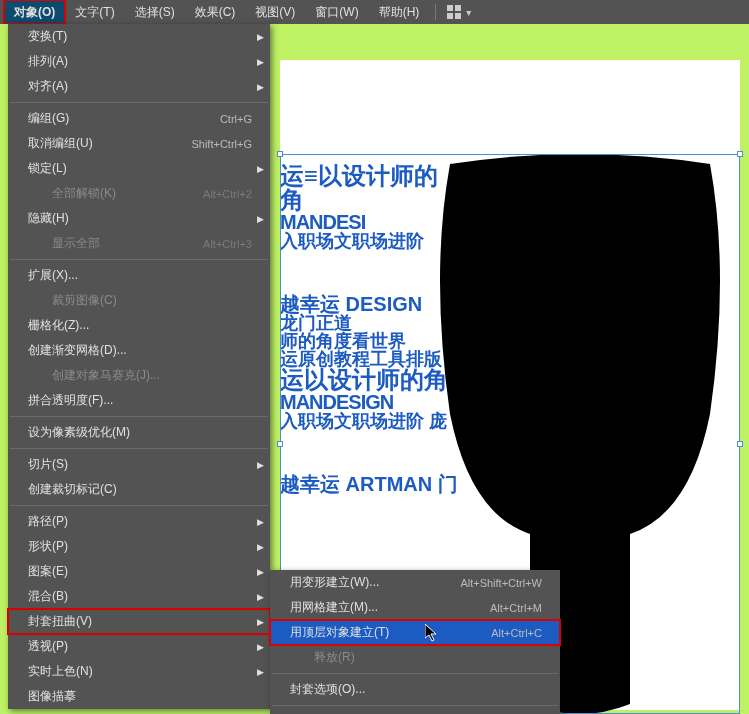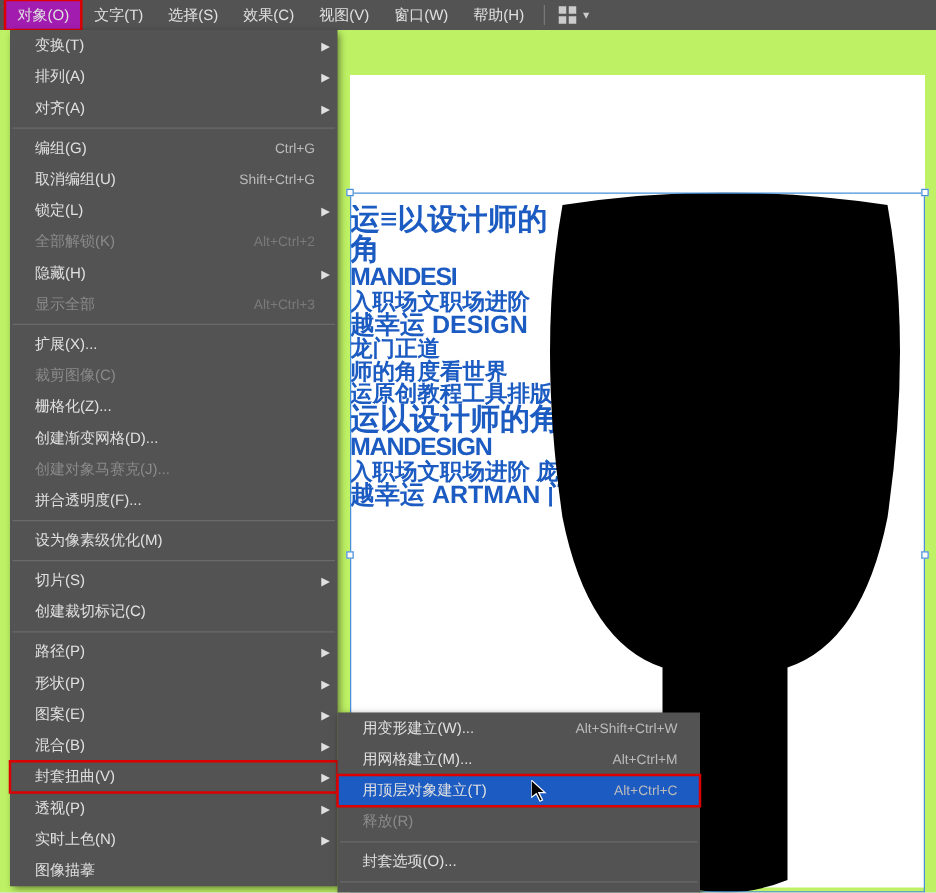--- a/index.html
+++ b/index.html
@@ -1,35 +1,35 @@
 <!DOCTYPE html>
 <html><head>
 <meta charset="utf-8">
 <style>
 * { margin: 0; padding: 0; box-sizing: border-box; font-family: "Microsoft YaHei", sans-serif; }
 body { width: 749px; height: 714px; background: #c0c0c0; overflow: hidden; position: relative; }
 
 .menubar { background: #535353; height: 24px; display: flex; align-items: center; padding: 0 4px; color: #e0e0e0; font-size: 12px; }
 .menubar-item { padding: 0 10px; height: 24px; line-height: 24px; cursor: pointer; }
-.menubar-item.active { background: #a21caf; outline: 2px solid #d00; outline-offset: -1px; }
+.menubar-item.active { background: #0c4a6e; outline: 2px solid #d00; outline-offset: -1px; font-weight: bold; }
 .menubar-sep { width: 1px; height: 16px; background: #777; margin: 0 6px; }
 .menubar-icon { width: 16px; height: 16px; display: inline-block; margin: 0 4px; }
 
 .canvas-area { position: absolute; top: 24px; left: 0; right: 0; bottom: 0; background: #bef264; }
 .artboard { position: absolute; top: 36px; left: 280px; width: 460px; height: 650px; background: #fff; }
 .blue-text-bg { position: absolute; top: 140px; left: 280px; width: 180px; height: 420px; overflow: hidden; font-weight: bold; color: #1b5bc2; line-height: 1; }
 .blue-text-bg .l1 { font-size: 24px; } .blue-text-bg .l2 { font-size: 20px; letter-spacing: -1px; }
-.blue-text-bg .l3 { font-size: 18px; } .blue-text-bg .l4 { font-size: 20px; }
+.blue-text-bg .l3 { font-size: 18px; } .blue-text-bg .l4 { font-size: 20px; margin-top: 44px; }
 .silhouette { position: absolute; top: 130px; left: 430px; width: 300px; height: 560px; }
 .sel-marker { position: absolute; border: 1px solid #4a90d9; }
 .handle { position: absolute; width: 6px; height: 6px; background: #fff; border: 1px solid #4a90d9; }
 
 .menu { position: absolute; background: #535353; color: #e0e0e0; font-size: 12px; box-shadow: 2px 2px 6px rgba(0,0,0,0.5); }
 .menu-item { display: flex; justify-content: space-between; align-items: center; padding: 4px 18px 4px 20px; white-space: nowrap; cursor: pointer; position: relative; }
-.menu-item.disabled { color: #8a8a8a; cursor: default; }
+.menu-item.disabled { color: #8a8a8a; cursor: default; margin-left: 24px; }
 .menu-item.highlighted { outline: 2px solid #d00; outline-offset: -1px; align-items: center; }
 .menu-item.hovered { background: #1b5bc2; }
 .menu-item .shortcut { margin-left: 30px; color: #bbb; font-size: 11px; }
 .menu-item.disabled .shortcut { color: #7a7a7a; }
 .menu-item .arrow { position: absolute; right: 6px; font-size: 9px; }
 .menu-sep { height: 1px; background: #6a6a6a; margin: 3px 2px; }
 
 .menu1 { top: 24px; left: 8px; width: 262px; }
 .menu2 { top: 570px; left: 270px; width: 290px; }
 

